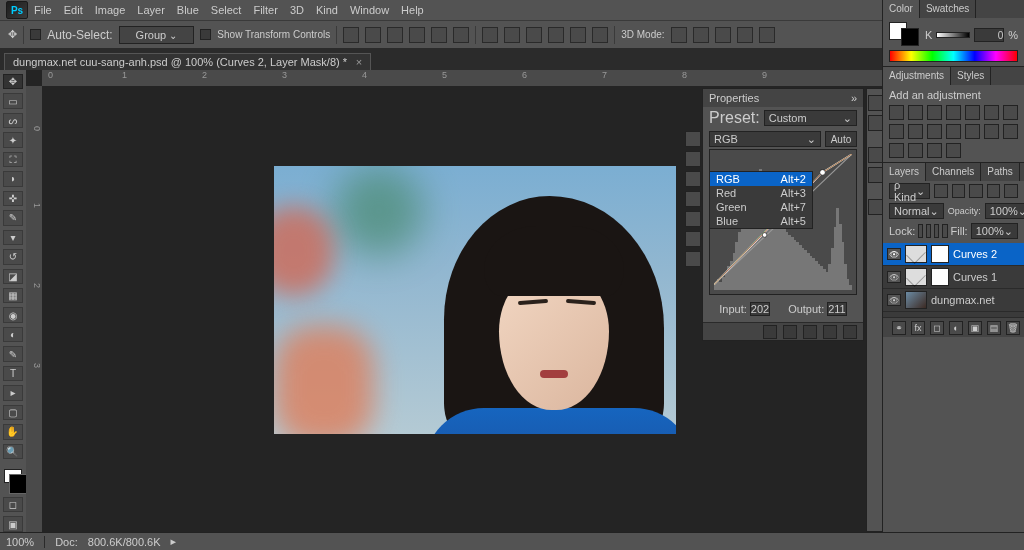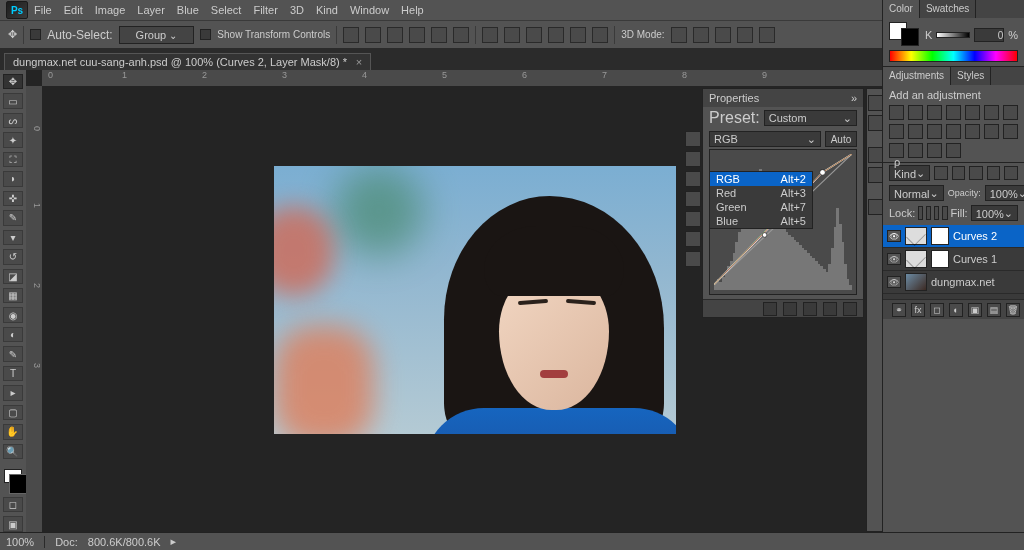--- a/index.html
+++ b/index.html
@@ -96,21 +96,21 @@
 .colorpanel .swpair .sw.fg { background: #fff; }
 .colorpanel .swpair .sw.bg { background: #000; }
 .colorpanel .kval { display: flex; gap: 4px; align-items: center; margin-top: 2px; font-size: 10px; }
 .colorpanel .kval input { width: 30px; height: 14px; background: #3a3a3a; border: 1px solid #222; color: #ccc; text-align: right; font-size: 10px; }
 .rainbow { height: 12px; margin-top: 4px; background: linear-gradient(90deg, red, yellow, lime, cyan, blue, magenta, red); border: 1px solid #222; }
 
 .adjpanel .rowicons { display: flex; gap: 4px; flex-wrap: wrap; margin-top: 4px; }
 .adjpanel .rowicons .ai { width: 15px; height: 15px; border: 1px solid #222; background: #4a4a4a; }
 
 .layerspanel .topctl { display: flex; align-items: center; gap: 4px; padding: 2px 6px; }
-.layerspanel .ddsm { flex: 1; height: 16px; background: #3a3a3a; border: 1px solid #222; font-size: 10px; padding: 0 4px; display: flex; align-items: flex-end; justify-content: space-between; }
+.layerspanel .ddsm { flex: 1; height: 16px; background: #3a3a3a; border: 1px solid #222; font-size: 10px; padding: 0 4px; display: flex; align-items: center; justify-content: space-between; }
 .layerspanel .smic { width: 14px; height: 14px; border: 1px solid #222; background: #4a4a4a; }
 .layerspanel .lockrow { display: flex; align-items: center; gap: 3px; padding: 2px 6px; font-size: 9px; }
 .layerspanel .layers { background: #3a3a3a; margin: 2px 0 0 0; min-height: 74px; }
 .layerspanel .layer { display: flex; align-items: center; gap: 4px; padding: 2px 4px; border-bottom: 1px solid #2a2a2a; }
 .layerspanel .layer.sel { background: #0a64c7; }
 .layerspanel .layer.sel span { color: #fff; }
 .layerspanel .eye { width: 14px; height: 12px; border: 1px solid #222; background: #555; font-size: 8px; text-align: center; line-height: 11px; color: #ccc; }
 .layerspanel .thumb { width: 22px; height: 18px; background: #ccc; border: 1px solid #222; position: relative; }
 .layerspanel .thumb.curves { background: linear-gradient(90deg, #ddd 0, #ddd 100%); }
 .layerspanel .thumb.curves::after { content: ""; position: absolute; inset: 2px; border-bottom: 1px solid #000; border-left: 1px solid #000; transform: rotate(-45deg); opacity: 0.3; }
@@ -358,20 +358,24 @@
         <svg viewBox="0 0 150 142" preserveAspectRatio="none">
           <line x1="0" y1="142" x2="150" y2="0" stroke="#999" stroke-width="1.2"></line>
           <path d="M 0 142 C 40 100, 80 60, 118 20 L 150 0" fill="none" stroke="#fff" stroke-width="1.5"></path>
           <path d="M 0 142 C 42 98, 82 56, 118 20 L 150 0" fill="none" stroke="#3fbf3f" stroke-width="1" opacity="0.7"></path>
           <path d="M 0 142 C 38 102, 78 62, 118 20 L 150 0" fill="none" stroke="#c33" stroke-width="1" opacity="0.7"></path>
           <circle cx="118" cy="20" r="3" fill="#fff" stroke="#000" stroke-width="0.6"></circle>
           <circle cx="55" cy="88" r="2.5" fill="#fff" stroke="#000" stroke-width="0.6"></circle>
         </svg>
       </div>
 
+      <div class="io">
+        <span><span>Input:</span><span class="box">202</span></span>
+        <span><span>Output:</span><span class="box">211</span></span>
+      </div>
       <div class="panelfoot">
         <span class="fi"></span>
         <span class="fi"></span>
         <span class="fi"></span>
         <span class="fi"></span>
         <span class="fi"></span>
       </div>
     </div>
 
     <div class="collapsedstrip">
@@ -439,20 +443,25 @@
         <div class="rowicons">
           <div class="ai"></div>
           <div class="ai"></div>
           <div class="ai"></div>
           <div class="ai"></div>
         </div>
       </div>
     </div>
 
     <div class="panel layerspanel" style="flex:1;display:flex;flex-direction:column">
+      <div class="tabs">
+        <div class="tab act">Layers</div>
+        <div class="tab">Channels</div>
+        <div class="tab">Paths</div>
+      </div>
       <div class="topctl">
         <span class="ddsm">
             <span>ρ Kind</span>
             <span>⌄</span>
           </span>
         <span class="smic"></span>
         <span class="smic"></span>
         <span class="smic"></span>
         <span class="smic"></span>
         <span class="smic"></span>

